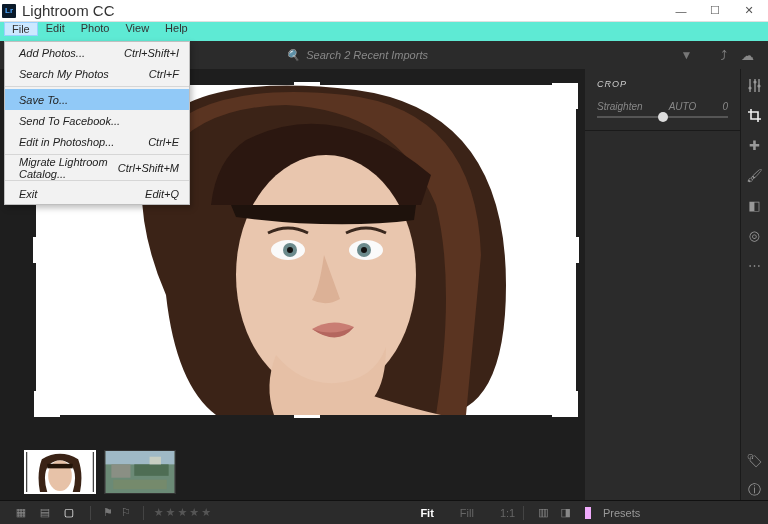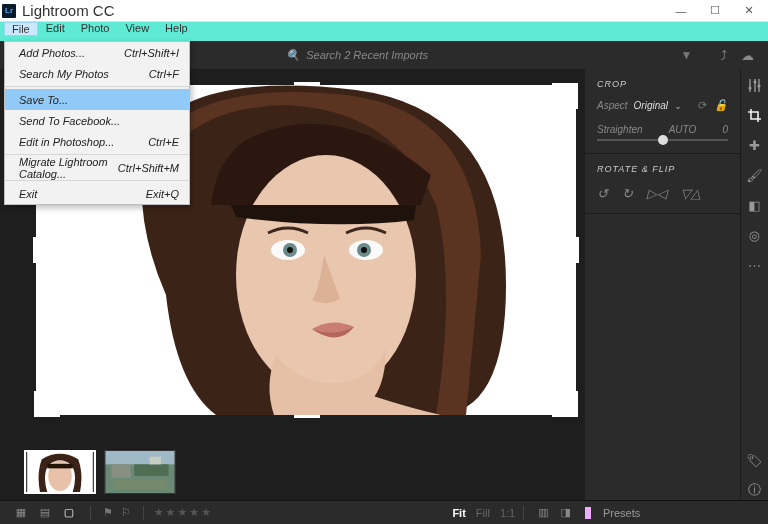--- a/index.html
+++ b/index.html
@@ -68,21 +68,21 @@
 .tool-rail .rail-spacer { flex: 1; }
 
 .bottombar { height: 24px; background: #2b2b2b; border-top: 1px solid #111; display: flex; align-items: center; color: #aaa; font-size: 11px; }
 .bottombar .views { display: flex; gap: 10px; padding: 0 14px; }
 .bottombar .v { width: 14px; height: 12px; display:flex; align-items:center; justify-content:center; color:#888; cursor:pointer; }
 .bottombar .v.on { color: #fff; }
 .bottombar .sep { width: 1px; height: 14px; background: #444; }
 .bottombar .flags { display: flex; gap: 8px; padding: 0 12px; color: #777; }
 .bottombar .stars { color: #555; letter-spacing: 2px; padding: 0 10px; }
 .bottombar .spacer { flex: 1; }
-.bottombar .fit { display: flex; gap: 10px; padding-right: 8px; }
+.bottombar .fit { display: flex; gap: 26px; padding-right: 8px; }
 .bottombar .fit span { color: #666; }
 .bottombar .fit span.on { color: #fff; font-weight: 600; }
 .bottombar .right-bit { display:flex; gap:12px; padding: 0 14px; color:#888; }
 .bottombar .presets-cell { width:183px; padding-left: 12px; color:#999; border-left:6px solid #f0abfc; display:flex; align-items:center; gap:6px; }
 
 
 .dropdown { position: absolute; left: 4px; top: 41px; width: 186px; background: #f2f2f2; border: 1px solid #bfbfbf; box-shadow: 2px 3px 6px rgba(0,0,0,.25); font-size: 11px; color: #222; z-index: 50; font-style: italic; }
 .dropdown .drow { display: flex; align-items: center; height: 21px; padding: 0 10px 0 14px; cursor: pointer; }
 .dropdown .drow.sel { background: #91c9f7; }
 .dropdown .drow .dl { flex: 1; }
@@ -181,48 +181,29 @@
               <rect x="8" y="30" width="56" height="10" fill="#758a6c"></rect>
               <rect x="46" y="6" width="12" height="8" fill="#c7cec2"></rect>
             </svg>
         </div>
       </div>
     </div>
 
     <div class="right-panel">
       <div class="rp-group">
         <div class="rp-title">CROP</div>
-        <div class="rp-row">
-          <span class="lab">Aspect</span>
-          <span class="val">Original</span>
-          <span class="chev">⌄</span>
-          <span class="spacer"></span>
-          <span class="rp-lock">
-            <span>⟳</span>
-            <span>🔓</span>
-          </span>
-        </div>
         <div class="rp-slider">
           <div class="srow">
             <span>Straighten</span>
             <span>AUTO</span>
             <span>0</span>
           </div>
           <div class="track">
               <div class="knob"></div>
             </div>
-        </div>
-      </div>
-      <div class="rp-group">
-        <div class="rp-title">ROTATE &amp; FLIP</div>
-        <div class="rf-icons">
-          <span>↺</span>
-          <span>↻</span>
-          <span>▷◁</span>
-          <span>▽△</span>
         </div>
       </div>
     </div>
 
     <div class="tool-rail">
       <div class="tool">
         <svg width="15" height="15" viewBox="0 0 15 15">
             <g stroke="#999" stroke-width="1.4">
               <line x1="3" y1="1" x2="3" y2="14"></line>
               <line x1="8" y1="1" x2="8" y2="14"></line>
@@ -302,15 +283,15 @@
       <span>Ctrl+E</span>
     </div>
   <div class="dsep"></div>
   <div class="drow">
       <span class="dl">Migrate Lightroom Catalog...</span>
       <span>Ctrl+Shift+M</span>
     </div>
   <div class="dsep"></div>
   <div class="drow">
       <span class="dl">Exit</span>
-      <span>Exit+Q</span>
+      <span>Edit+Q</span>
     </div>
 </div>
 
 </body></html>

